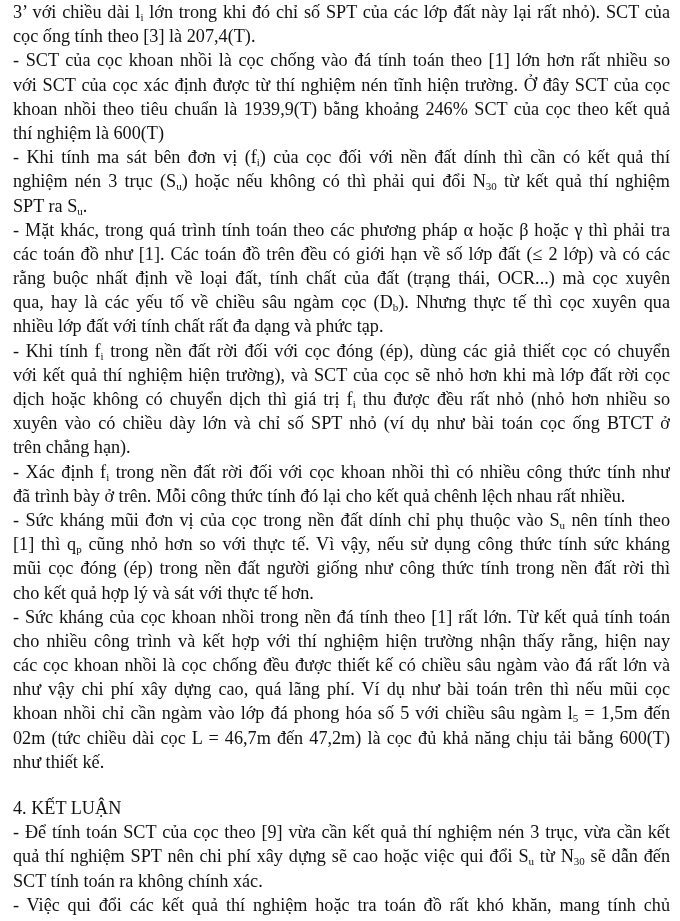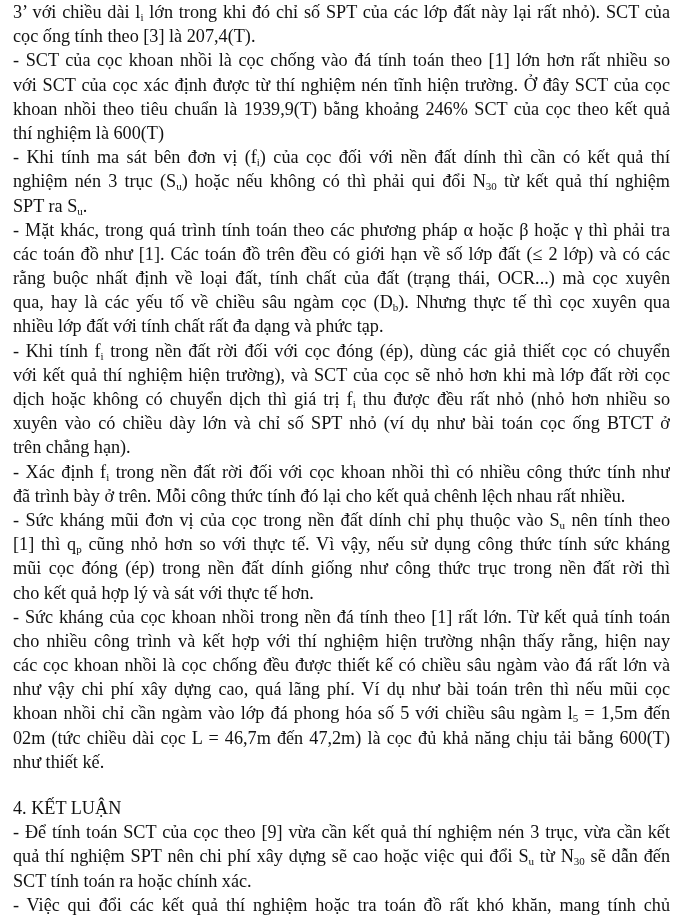--- a/index.html
+++ b/index.html
@@ -81,39 +81,39 @@
         <div class="line">xuyên vào có chiều dày lớn và chỉ số SPT nhỏ (ví dụ như bài toán cọc ống BTCT ở</div>
         <div class="line last">trên chẳng hạn).</div>
       </div>
       <div>
         <div class="line">- Xác định f<sub>i</sub> trong nền đất rời đối với cọc khoan nhồi thì có nhiều công thức tính như</div>
         <div class="line last">đã trình bày ở trên. Mỗi công thức tính đó lại cho kết quả chênh lệch nhau rất nhiều.</div>
       </div>
       <div>
         <div class="line">- Sức kháng mũi đơn vị của cọc trong nền đất dính chỉ phụ thuộc vào S<sub>u</sub> nên tính theo</div>
         <div class="line">[1] thì q<sub>p</sub> cũng nhỏ hơn so với thực tế. Vì vậy, nếu sử dụng công thức tính sức kháng</div>
-        <div class="line">mũi cọc đóng (ép) trong nền đất dính giống như công thức trục trong nền đất rời thì</div>
+        <div class="line">mũi cọc đóng (ép) trong nền đất người giống như công thức tính trong nền đất rời thì</div>
         <div class="line last">cho kết quả hợp lý và sát với thực tế hơn.</div>
       </div>
       <div>
         <div class="line">- Sức kháng của cọc khoan nhồi trong nền đá tính theo [1] rất lớn. Từ kết quả tính toán</div>
         <div class="line">cho nhiều công trình và kết hợp với thí nghiệm hiện trường nhận thấy rằng, hiện nay</div>
         <div class="line">các cọc khoan nhồi là cọc chống đều được thiết kế có chiều sâu ngàm vào đá rất lớn và</div>
         <div class="line">như vậy chi phí xây dựng cao, quá lãng phí. Ví dụ như bài toán trên thì nếu mũi cọc</div>
         <div class="line">khoan nhồi chỉ cần ngàm vào lớp đá phong hóa số 5 với chiều sâu ngàm l<sub>5</sub> = 1,5m đến</div>
         <div class="line">02m (tức chiều dài cọc L = 46,7m đến 47,2m) là cọc đủ khả năng chịu tải bằng 600(T)</div>
         <div class="line last">như thiết kế.</div>
       </div>
     </div>
   <div class="line gap"></div>
   <div class="line heading">4. KẾT LUẬN</div>
   <div id="conclusion-paragraphs">
       <div>
         <div class="line">- Để tính toán SCT của cọc theo [9] vừa cần kết quả thí nghiệm nén 3 trục, vừa cần kết</div>
         <div class="line">quả thí nghiệm SPT nên chi phí xây dựng sẽ cao hoặc việc qui đổi S<sub>u</sub> từ N<sub>30</sub> sẽ dẫn đến</div>
-        <div class="line last">SCT tính toán ra hoặc chính xác.</div>
+        <div class="line last">SCT tính toán ra không chính xác.</div>
       </div>
       <div>
         <div class="line">- Việc qui đổi các kết quả thí nghiệm hoặc tra toán đồ rất khó khăn, mang tính chủ</div>
         <div class="line">quan và phụ thuộc vào quan niệm của người thiết kế. Vì vậy, yêu cầu người thiết kế</div>
       </div>
     </div>
 </div>
 
 </body></html>

